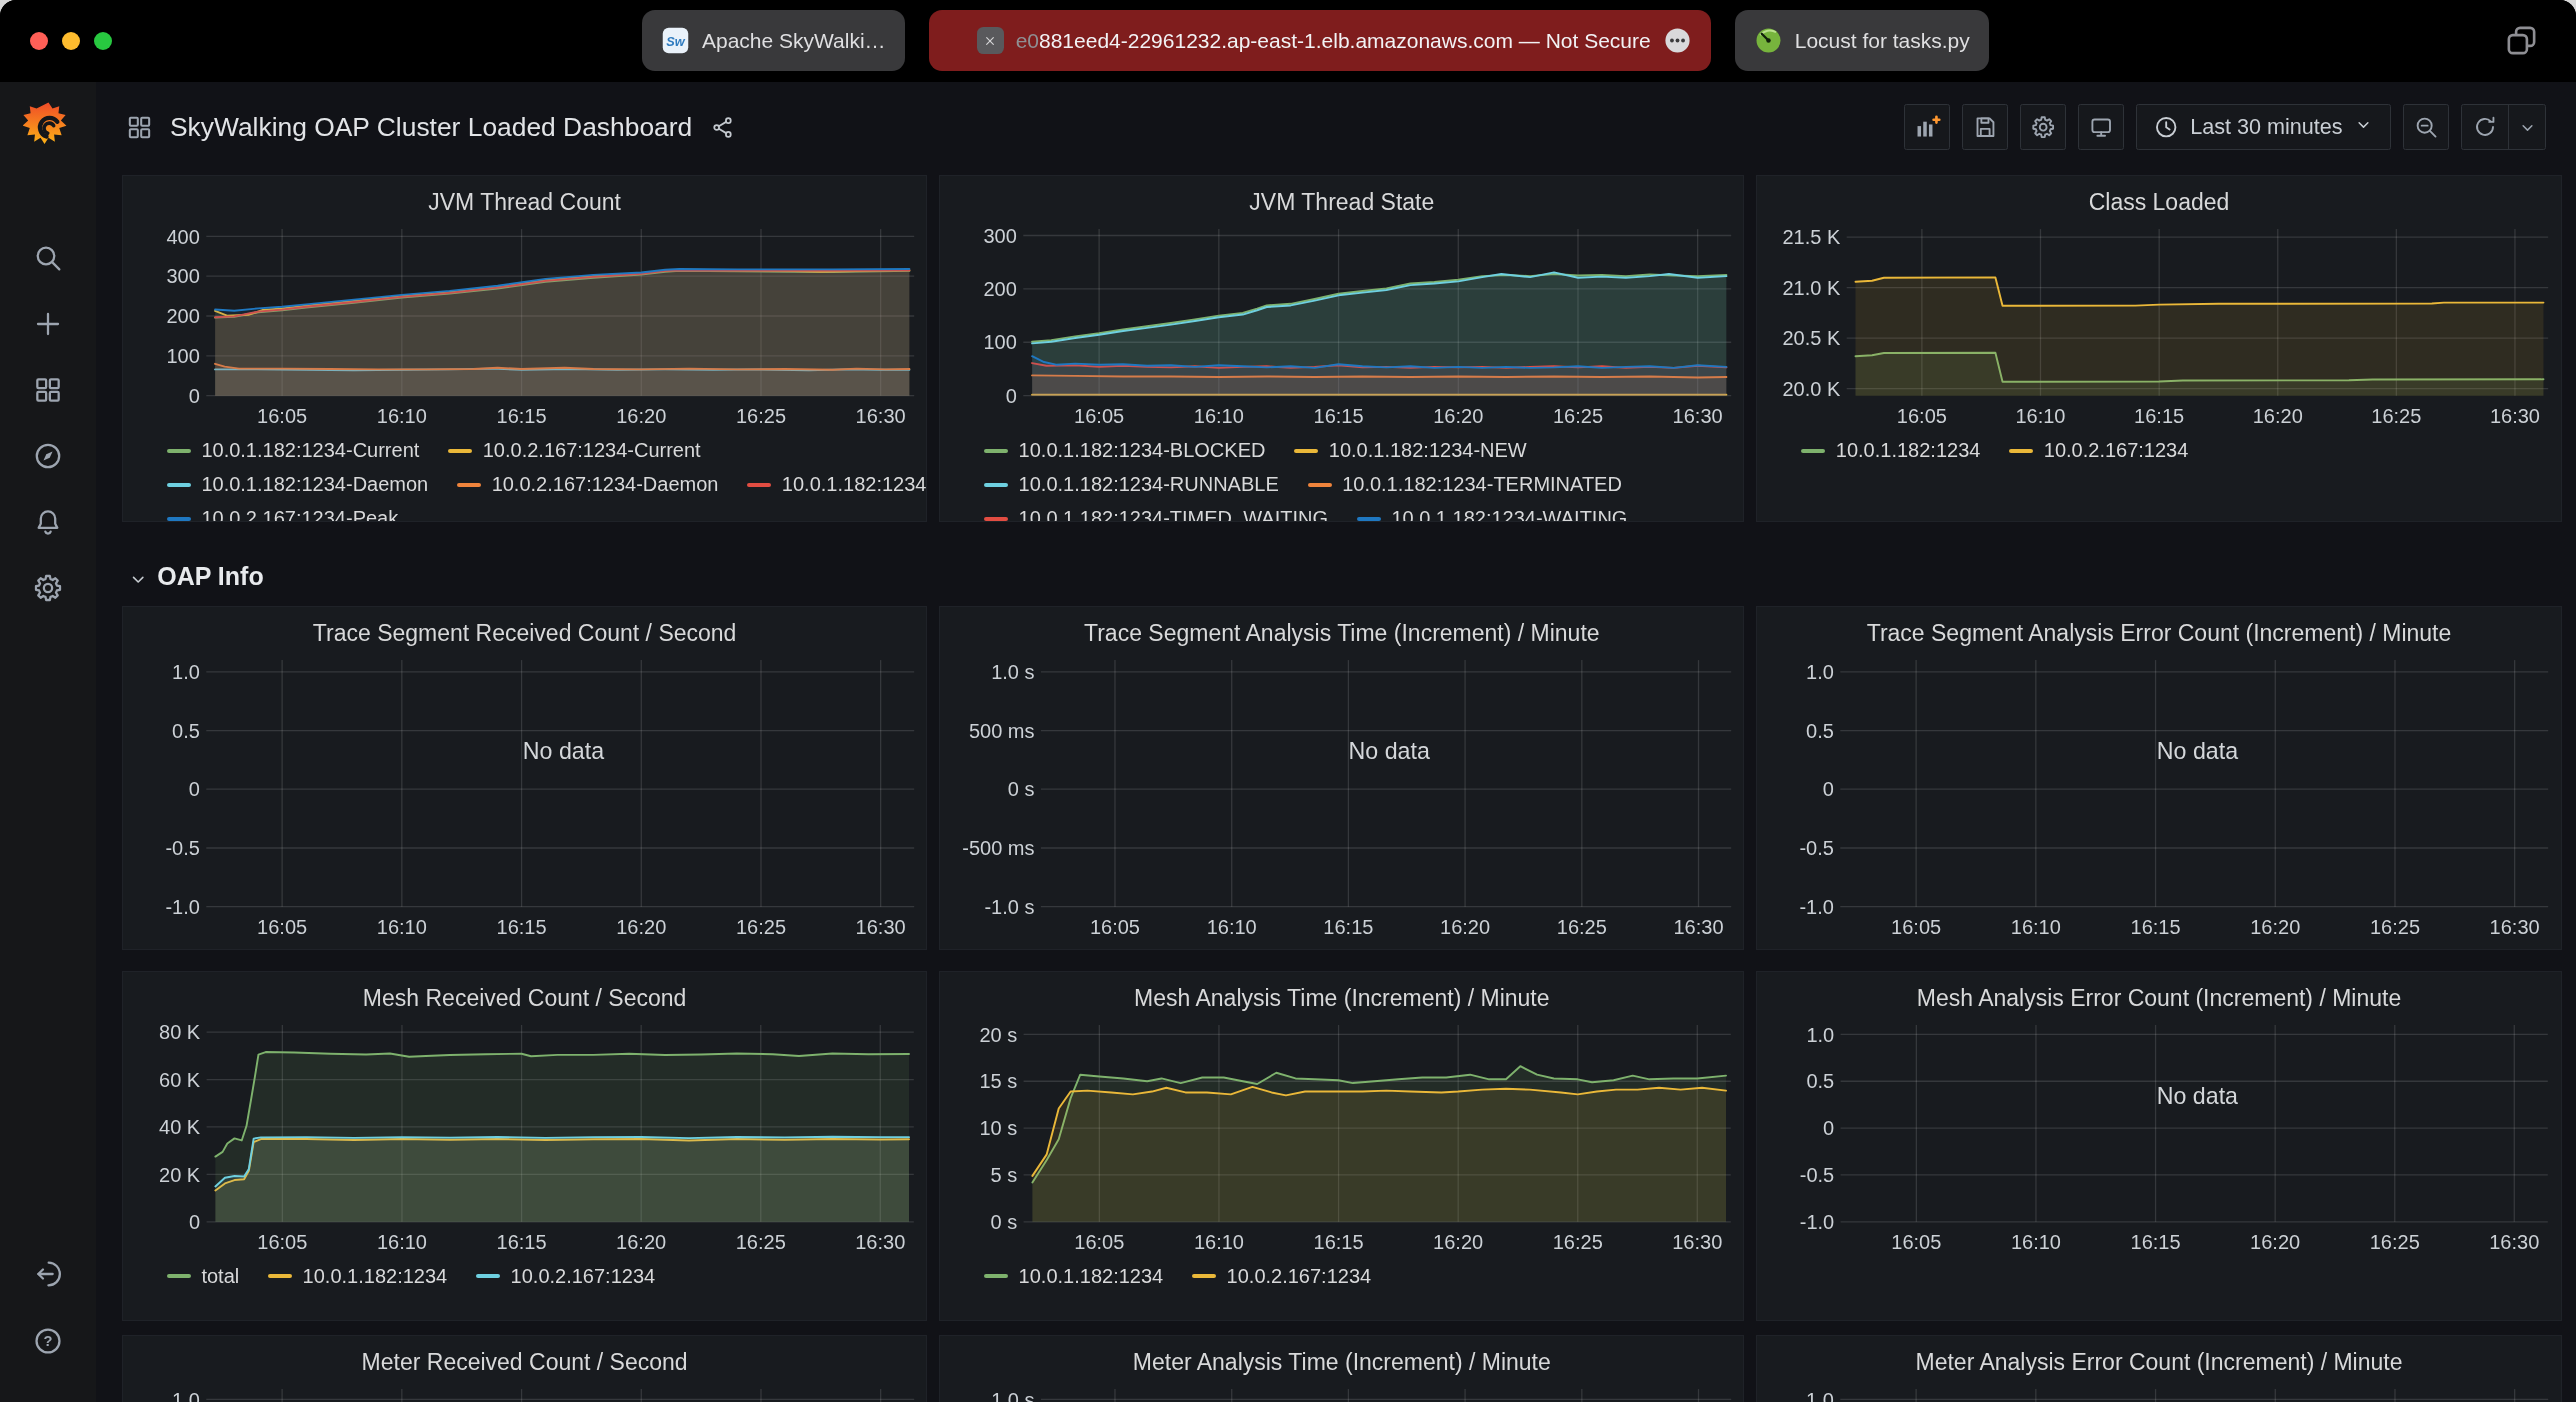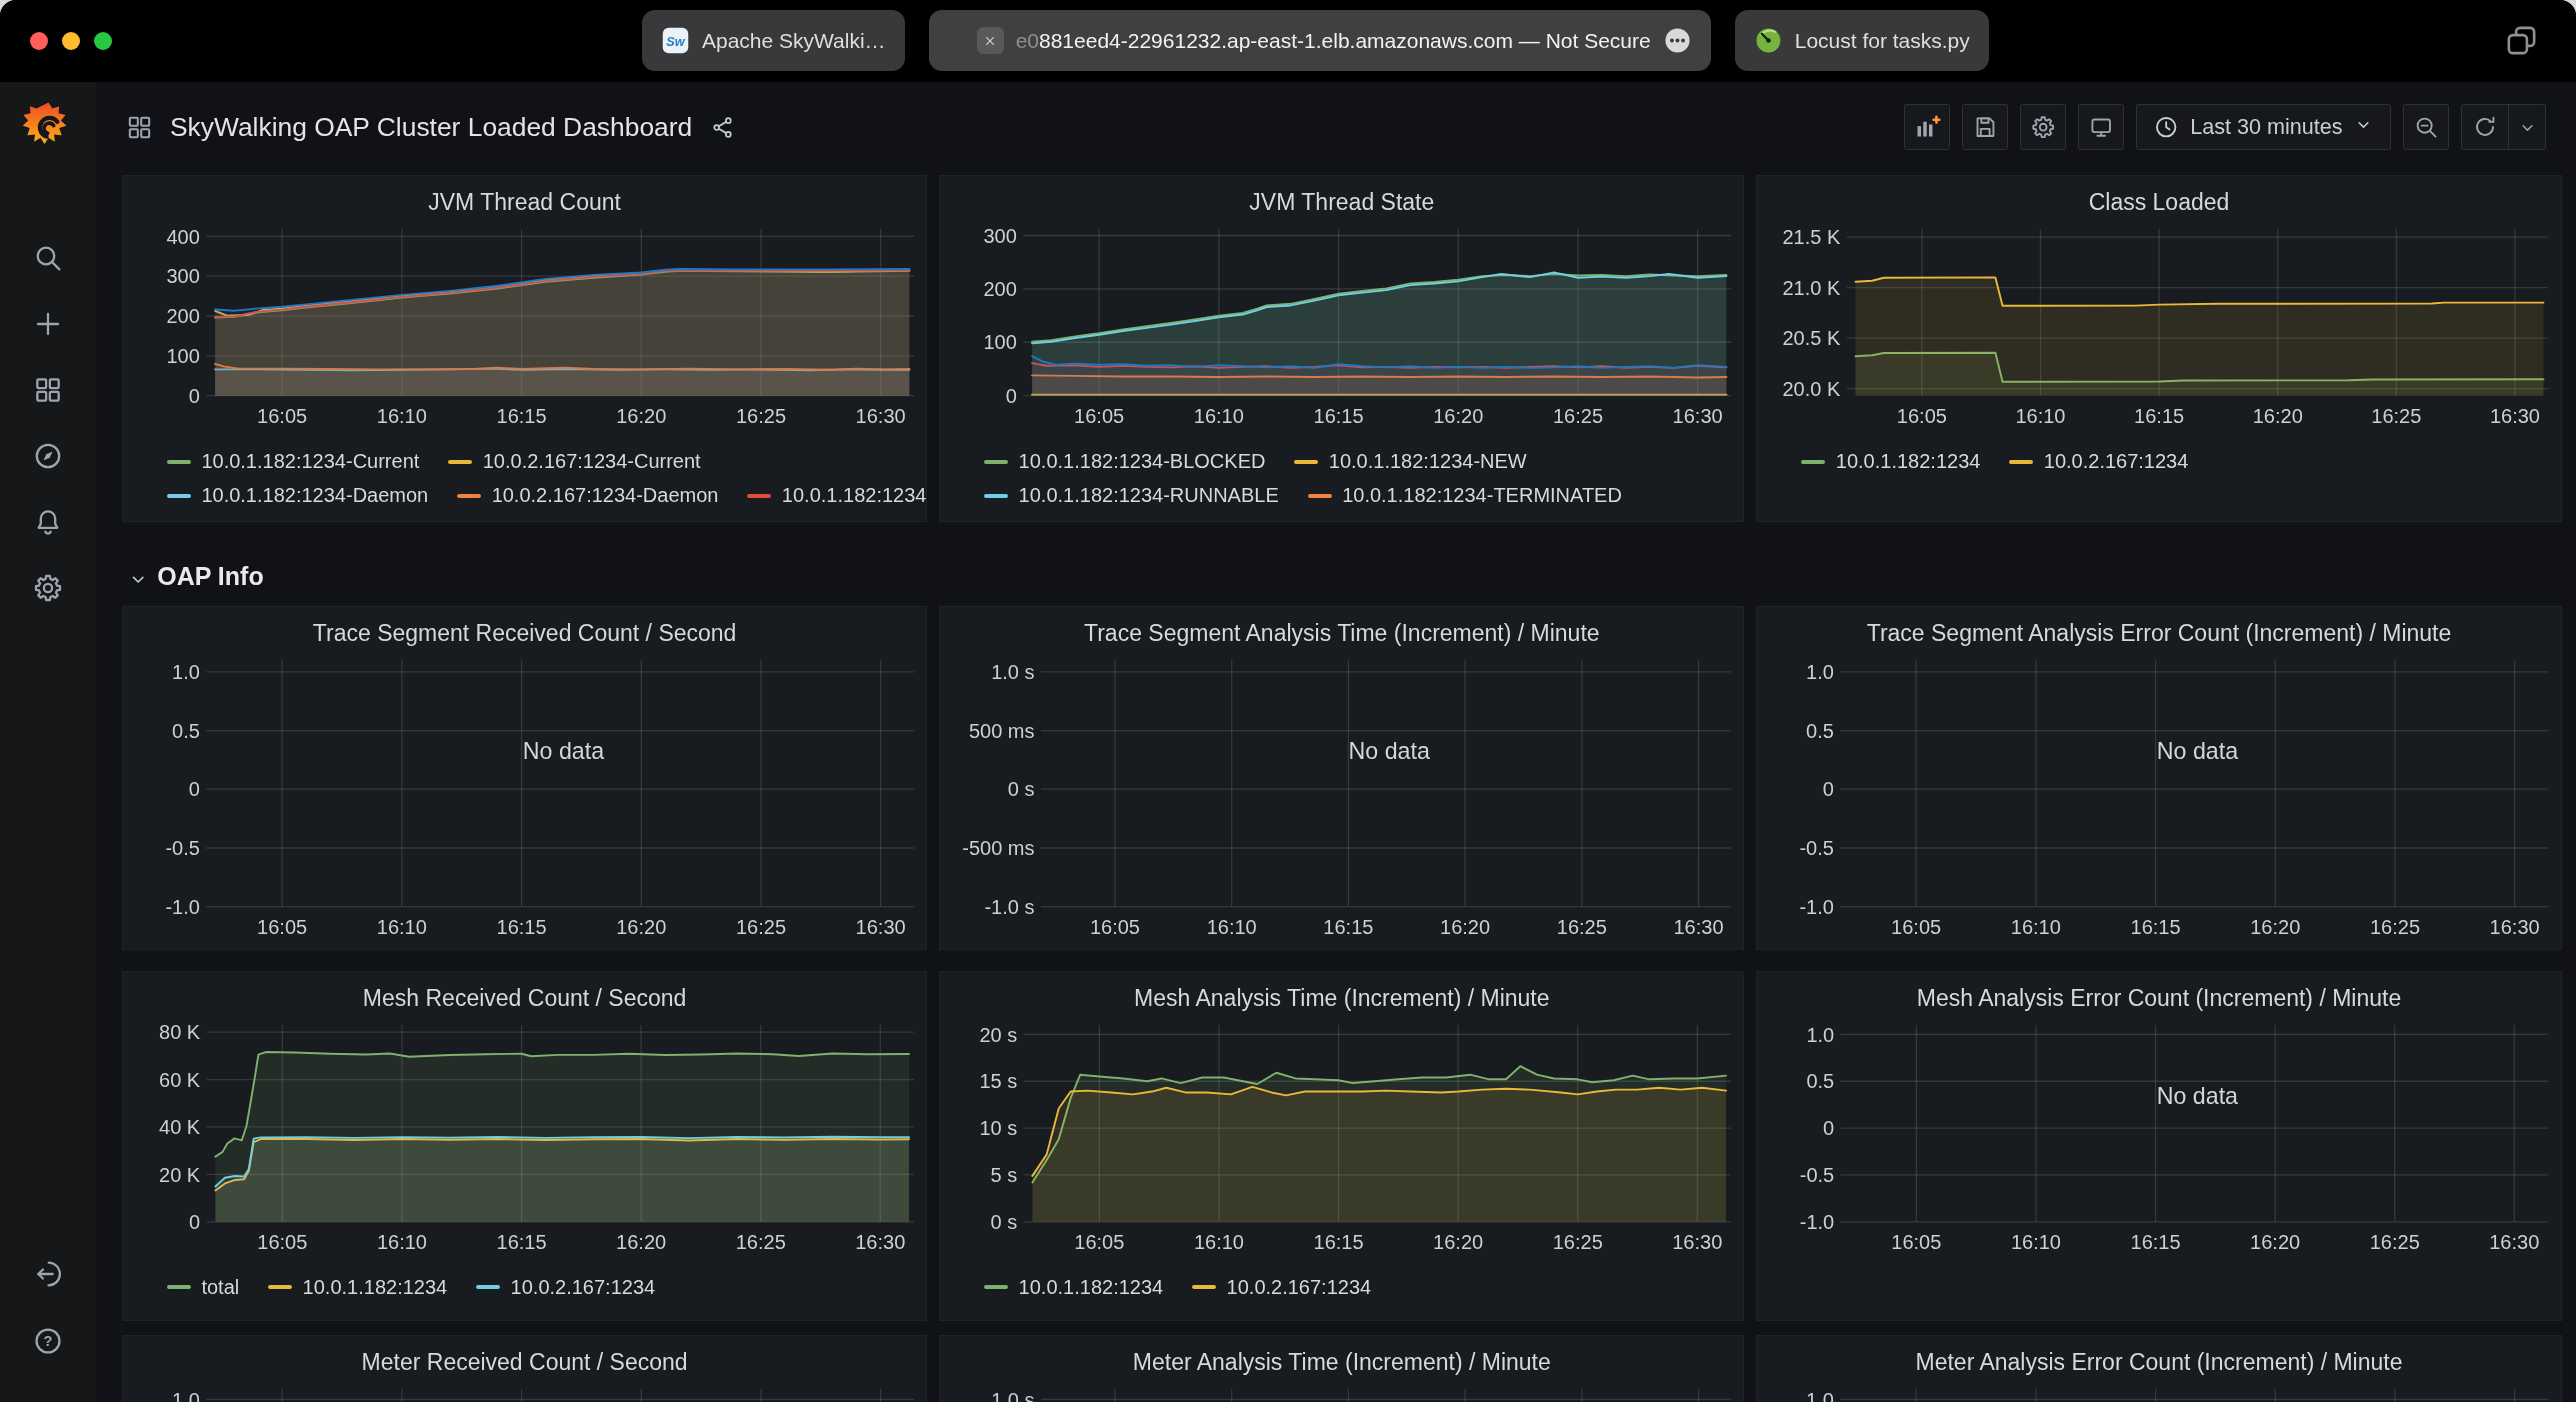--- a/index.html
+++ b/index.html
@@ -7,21 +7,21 @@
     font-family:"Liberation Sans", sans-serif; }
   .window { position:absolute; inset:0; background:#000; border-radius:16px 16px 0 0; overflow:hidden; }
 
   
   .chrome { position:relative; height:82px; background:#000; }
   .traffic { position:absolute; left:30px; top:32px; display:flex; gap:13.6px; }
   .dot { width:18.4px; height:18.4px; border-radius:50%; }
   .tabs { position:absolute; left:642px; top:10.4px; height:61px; display:flex; gap:24px; }
   .tab { display:flex; align-items:center; gap:12px; padding:0 19px; border-radius:13px;
     background:#39393B; color:#DFDFE1; font-size:21px; white-space:nowrap; cursor:default; }
-  .tab.active { background:#404040; color:#F2F2F4;padding-left:48px; }
+  .tab.active { background:#7f1d1d; color:#F2F2F4;padding-left:48px; }
   .tab .favicon { width:29px; height:27px; display:inline-flex; }
   .tab .favicon svg { width:100%; height:100%; }
   .closebox { width:27px; height:27px; border-radius:6.4px; background:#59595C; color:#D6D6D8;
     display:flex; align-items:center; justify-content:center; }
   .closebox svg { width:16px; height:16px; }
   .more-circle { width:29px; height:29px; display:inline-flex; }
   .overview-btn { position:absolute; right:32px; top:19px; width:45px; height:45px; background:none;
     border:none; color:#8E8E93; }
   .overview-btn svg { width:37px; height:37px; }
   .dim { color:#8f8f93; }
@@ -65,21 +65,21 @@
   .r2 { margin-top:21px; }
   .r3 { margin-top:14.4px; }
   .panel { background:#181B1F; border:0.8px solid #1F2228; overflow:hidden; position:relative; }
   .r0 .panel { height:347px; } .r1 .panel { height:344px; } .r2 .panel { height:350px; } .r3 .panel { height:347px; }
   .panel-title { height:45px; padding-top:8px; display:flex; align-items:center; justify-content:center;
     font-size:23px; font-weight:500; color:#D8D9DA; cursor:pointer; white-space:nowrap; }
   .plot { width:100%; }
   .r0 .plot { height:210px; } .r1 .plot { height:290px; } .r2 .plot { height:240px; } .r3 .plot { height:258px; }
   svg text { font-family:"Liberation Sans", sans-serif; }
   .legend { padding:8px 9.6px 0 44px; color:#D8D9DA; font-size:20px; }
-  .lrow { display:flex; align-items:flex-end; height:34px; }
+  .lrow { display:flex; align-items:flex-start; height:34px; }
   .li { display:flex; align-items:center; gap:10.4px; margin-right:29px; cursor:pointer; white-space:nowrap; }
   .dash { width:24px; height:4px; border-radius:2.4px; flex:none; }
 </style>
 </head>
 <body>
 
 <div class="window">
   <div class="chrome">
     <div class="traffic" id="traffic">
         <div class="dot" style="background: rgb(255, 95, 87);"></div>

